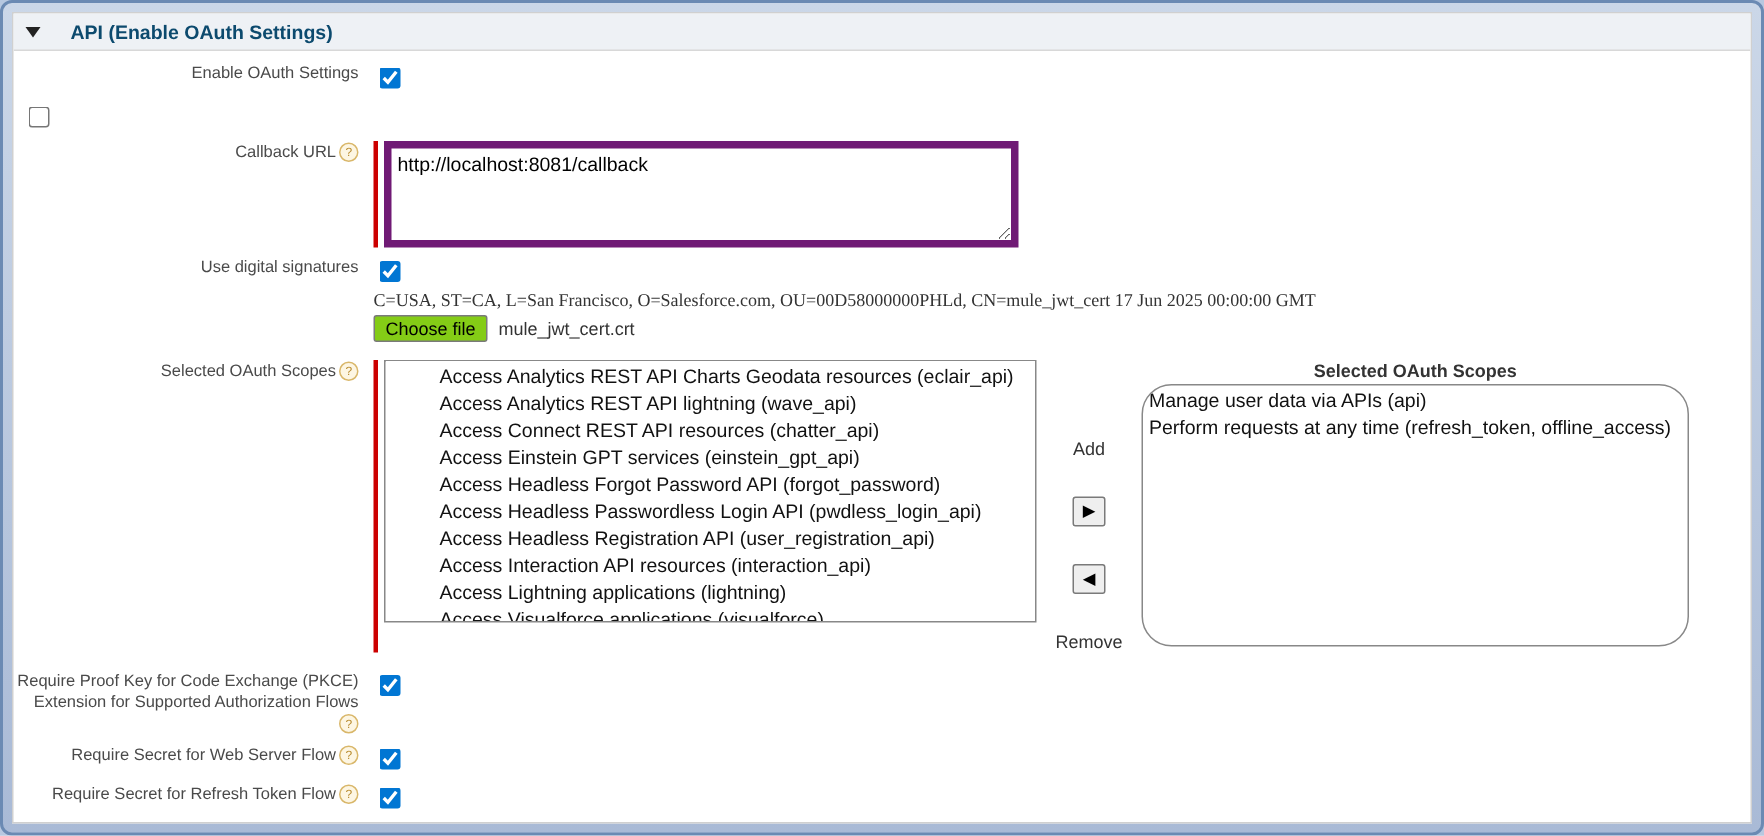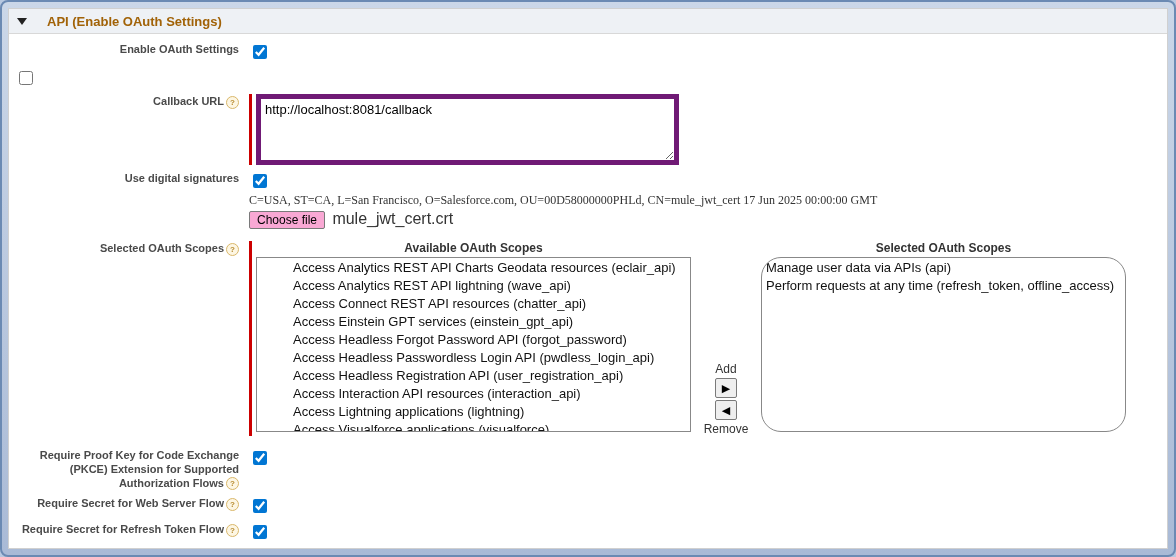--- a/index.html
+++ b/index.html
@@ -37,38 +37,38 @@
 }
 .section-header .tri {
   width: 0; height: 0;
   border-left: 5px solid transparent;
   border-right: 5px solid transparent;
   border-top: 7px solid #222;
   margin-right: 20px;
 }
 .section-header .title {
   font-weight: bold;
-  color: #a16207;
+  color: #0c4a6e;
   font-size: 13px;
 }
 .form-area {
   padding: 6px 12px 12px 0;
 }
 .row {
   display: flex;
   align-items: flex-start;
   margin-bottom: 4px;
 }
 .label-col {
   width: 230px;
   text-align: right;
   padding-top: 3px;
   padding-right: 4px;
   font-size: 11px;
-  font-weight: bold;
+  font-weight: normal;
   color: #4a4a4a;
   line-height: 1.25;
 }
 .help {
   display: inline-block;
   width: 11px;
   height: 11px;
   line-height: 11px;
   font-size: 8px;
   text-align: center;
@@ -112,26 +112,26 @@
 .cert-text {
   font-size: 12px;
   color: #333;
   margin-top: 2px;
   font-family: Liberation Serif, serif;
 }
 .file-btn {
   font-family: Arial;
   font-size: 12px;
   padding: 1px 7px;
-  background: #f9a8d4;
+  background: #84cc16;
   border: 1px solid #7a7a7a;
   border-radius: 2px;
 }
 .file-name {
-  font-size: 16px;
+  font-size: 12px;
   margin-left: 4px;
 }
 .picker {
   display: flex;
   gap: 8px;
   align-items: stretch;
 }
 .listcol {
   display: flex;
   flex-direction: column;
@@ -157,21 +157,21 @@
   color: #111;
   padding: 1px 4px 0 4px;
   white-space: nowrap;
   line-height: 17px;
   cursor: default;
 }
 .midcol {
   display: flex;
   flex-direction: column;
   align-items: center;
-  justify-content: flex-end;
+  justify-content: space-between;
   gap: 2px;
   padding-top: 52px;
   width: 54px;
 }
 .mid-label {
   font-size: 12px;
   color: #333;
 }
 .arrow-btn {
   width: 22px;
@@ -240,21 +240,20 @@
       <div class="row" style="margin-top:10px;">
         <div class="label-col">
           <span>Selected OAuth Scopes</span><span class="help">?</span>
         </div>
         <div class="field-col">
           <div class="req-wrap">
             <span class="req-bar" style="min-height:195px;"></span>
             <div class="picker">
 
               <div class="listcol">
-                <div class="list-title">Available OAuth Scopes</div>
                 <div class="listbox available" id="available-list">
                     <div class="opt">Access Analytics REST API Charts Geodata resources (eclair_api)</div>
                     <div class="opt">Access Analytics REST API lightning (wave_api)</div>
                     <div class="opt">Access Connect REST API resources (chatter_api)</div>
                     <div class="opt">Access Einstein GPT services (einstein_gpt_api)</div>
                     <div class="opt">Access Headless Forgot Password API (forgot_password)</div>
                     <div class="opt">Access Headless Passwordless Login API (pwdless_login_api)</div>
                     <div class="opt">Access Headless Registration API (user_registration_api)</div>
                     <div class="opt">Access Interaction API resources (interaction_api)</div>
                     <div class="opt">Access Lightning applications (lightning)</div>

